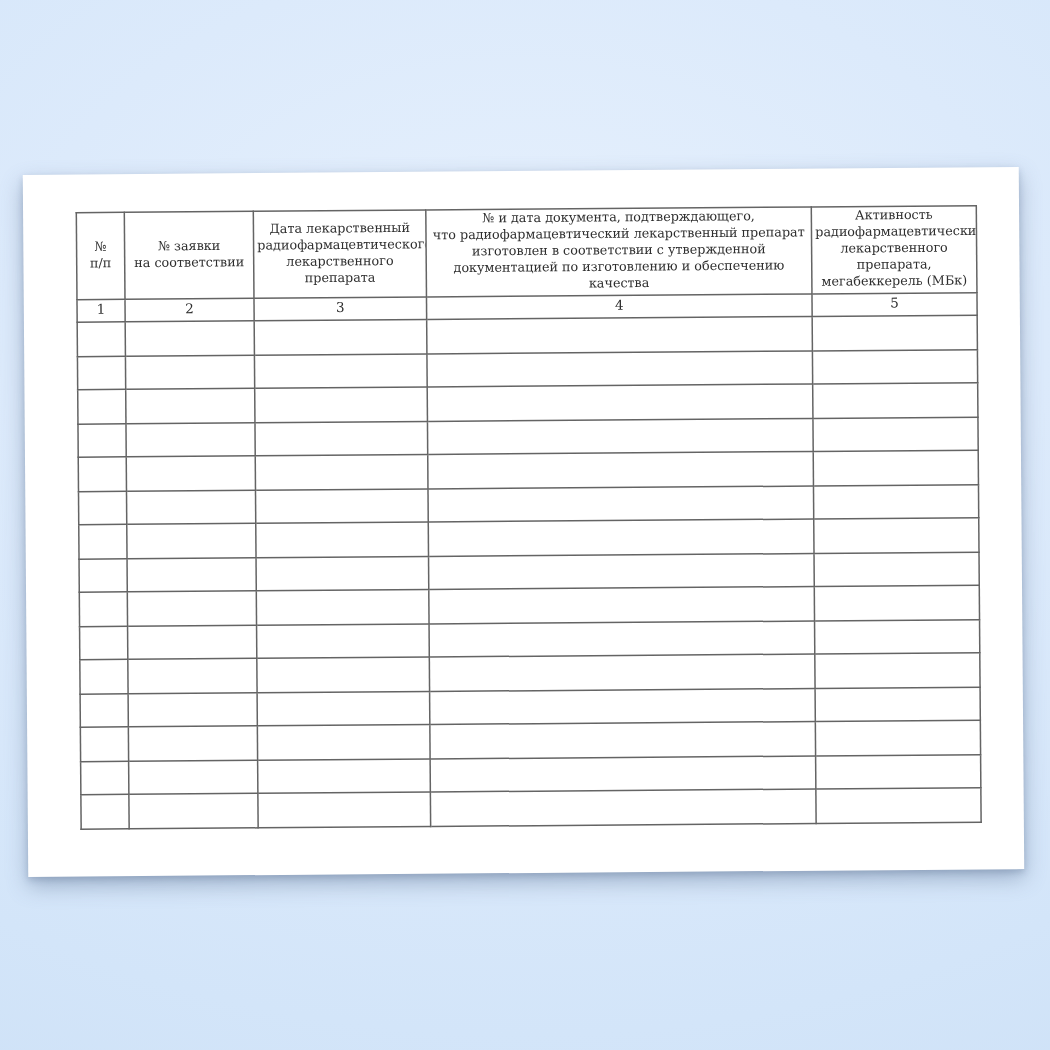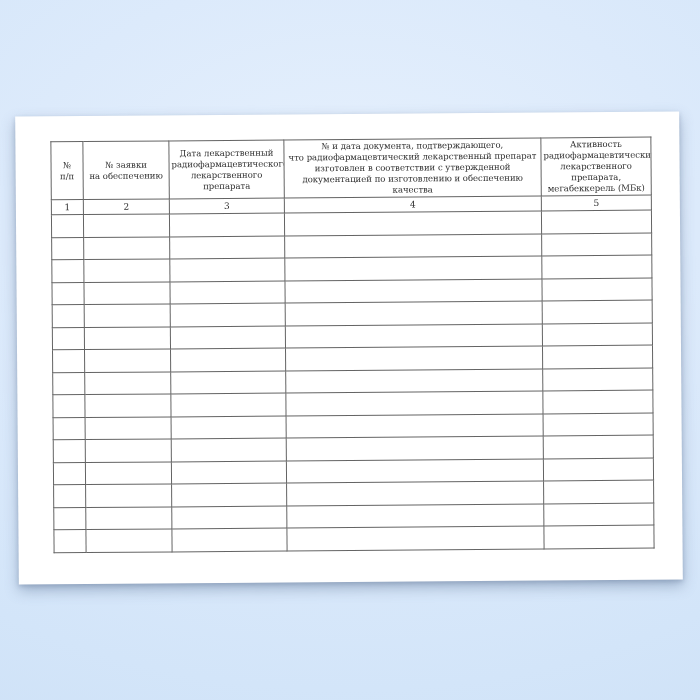--- a/index.html
+++ b/index.html
@@ -81,21 +81,21 @@
         <col class="col-2">
         <col class="col-3">
         <col class="col-4">
         <col class="col-5">
       </colgroup>
       <thead>
         <tr class="header-row">
             <th>№
 п/п</th>
             <th>№ заявки
-на обеспечению</th>
+на соответствии</th>
             <th>Дата лекарственный
 радиофармацевтического
 лекарственного препарата</th>
             <th>№ и дата документа, подтверждающего,
 что радиофармацевтический лекарственный препарат
 изготовлен в соответствии с утвержденной
 документацией по изготовлению и обеспечению качества</th>
             <th>Активность
 радиофармацевтический
 лекарственного

